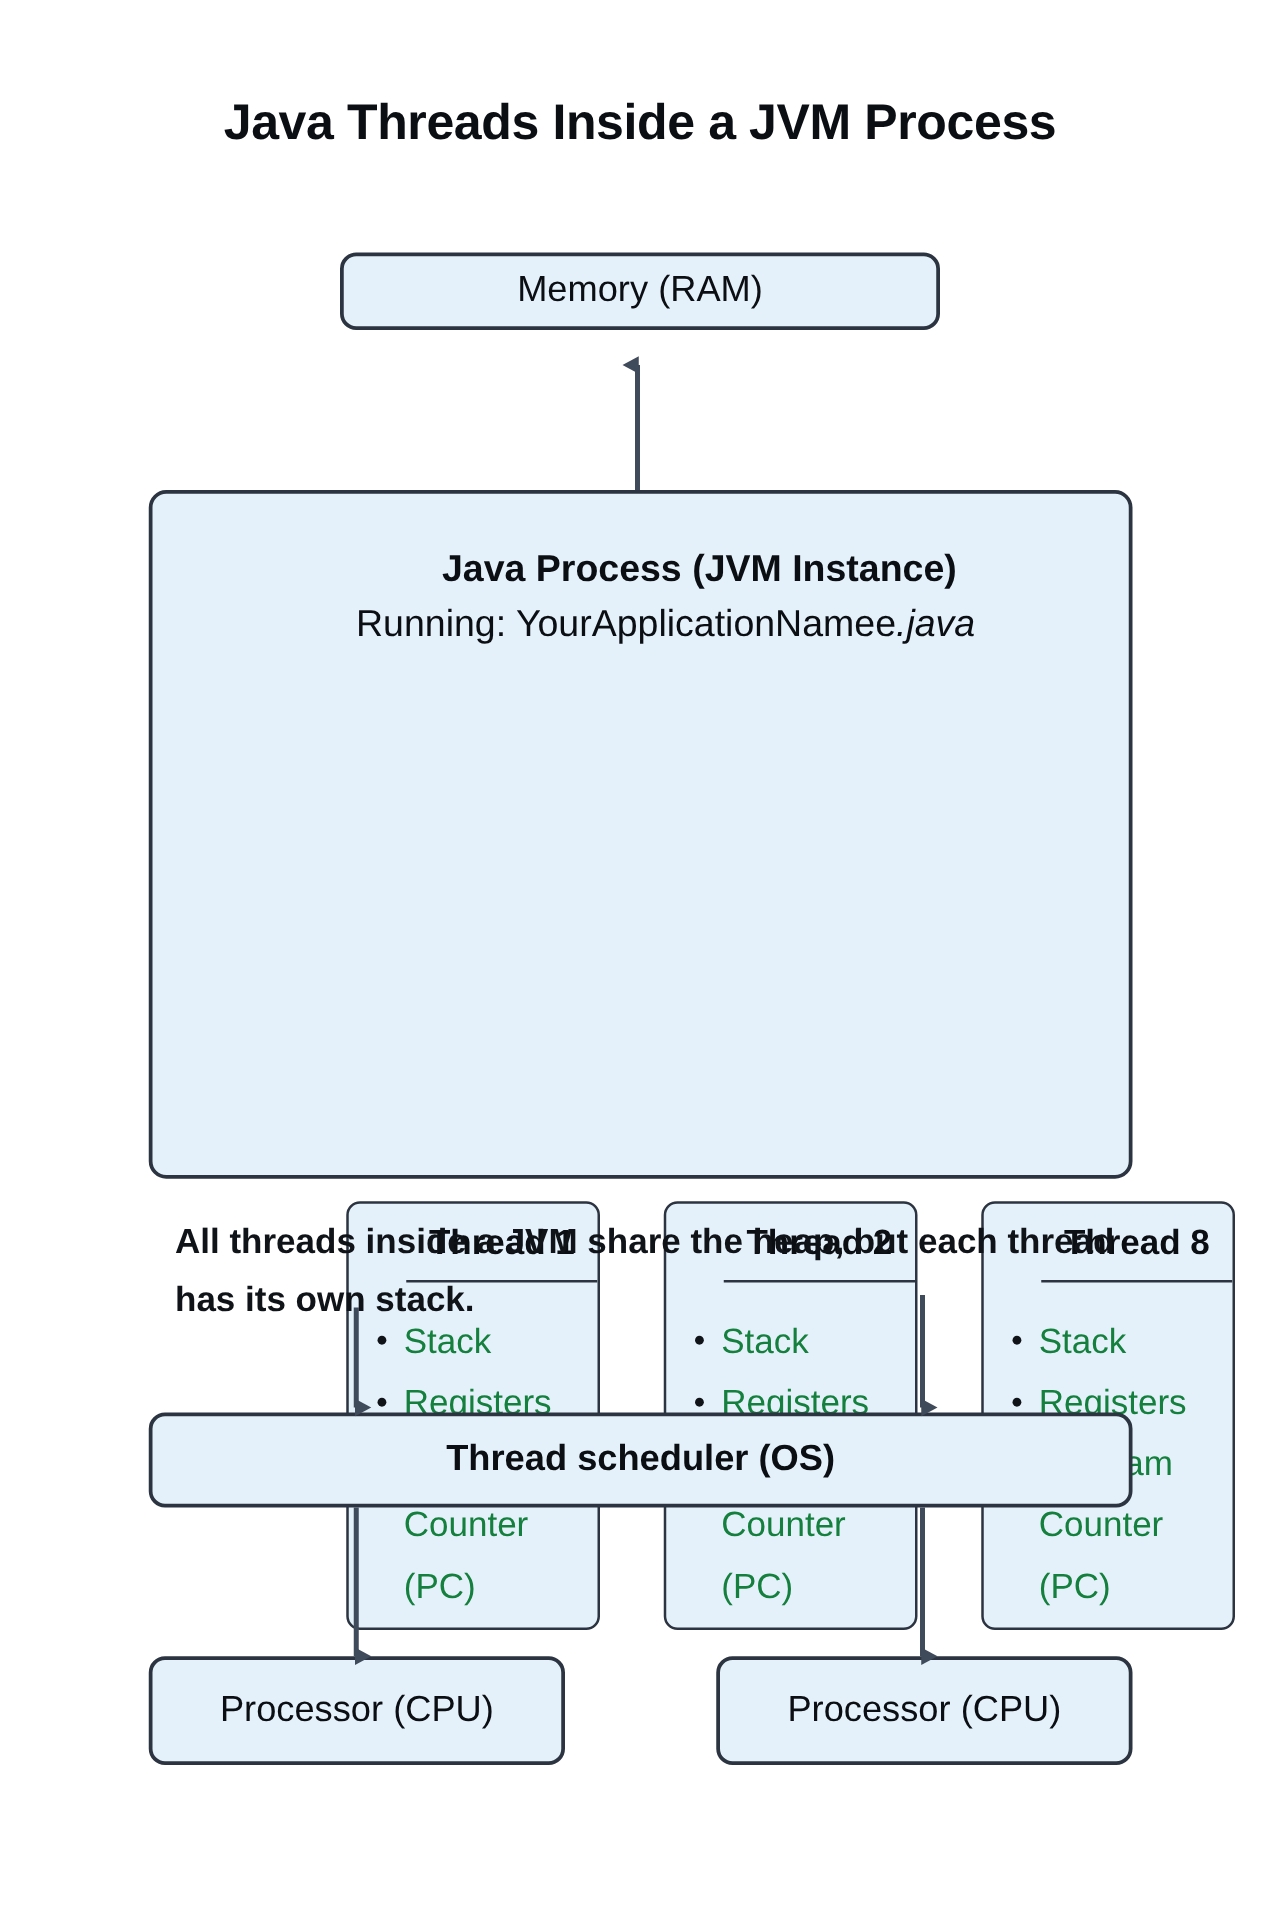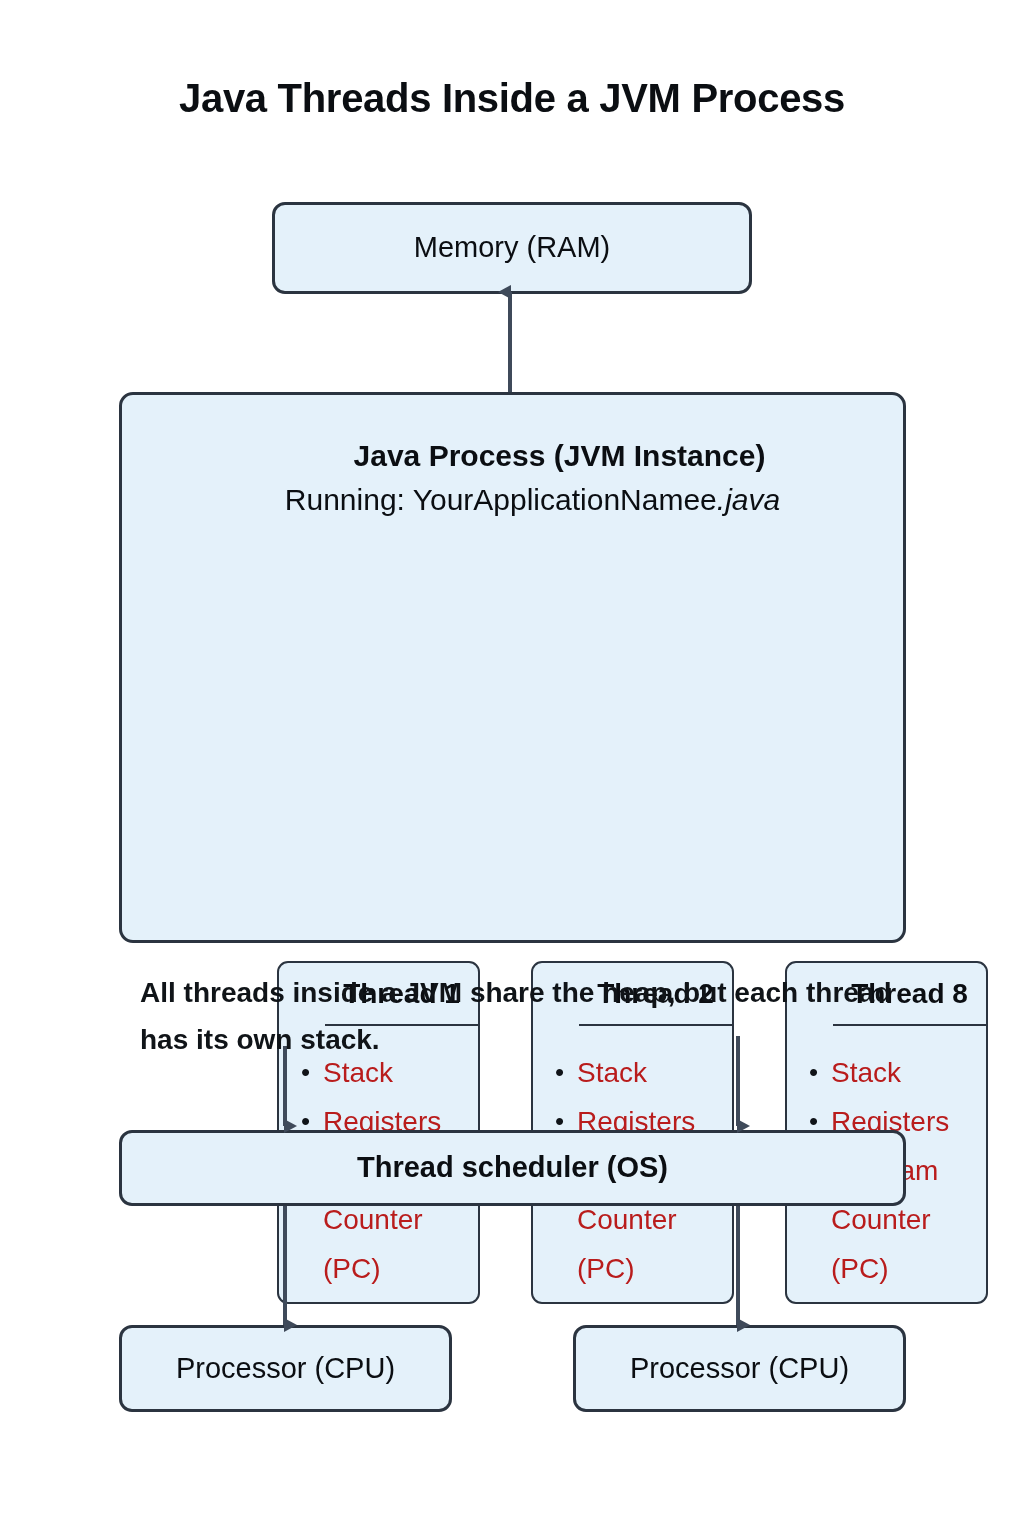--- a/index.html
+++ b/index.html
@@ -53,21 +53,21 @@
     line-height: 1.15;
     text-align: center;
   }
   .bold { font-weight: bold; }
 
   
   #memory-box {
     left: 272px;
     top: 202px;
     width: 480px;
-    height: 92px;
+    height: 62px;
   }
 
   
   #jvm-box {
     left: 119px;
     top: 392px;
     width: 787px;
     height: 551px;
     display: block;
     border-radius: 14px;
@@ -126,21 +126,21 @@
     margin-left: 46px;
   }
   .thread-body {
     padding: 22px 0 0 22px;
     box-sizing: border-box;
   }
   .thread-item {
     position: relative;
     font-size: 28px;
     line-height: 49px;
-    color: #b91c1c;
+    color: #15803d;
     padding-left: 22px;
     white-space: pre-line;
   }
   .thread-item::before {
     content: "\2022";
     position: absolute;
     left: 0;
     top: 0;
     font-size: 26px;
     line-height: 49px;

